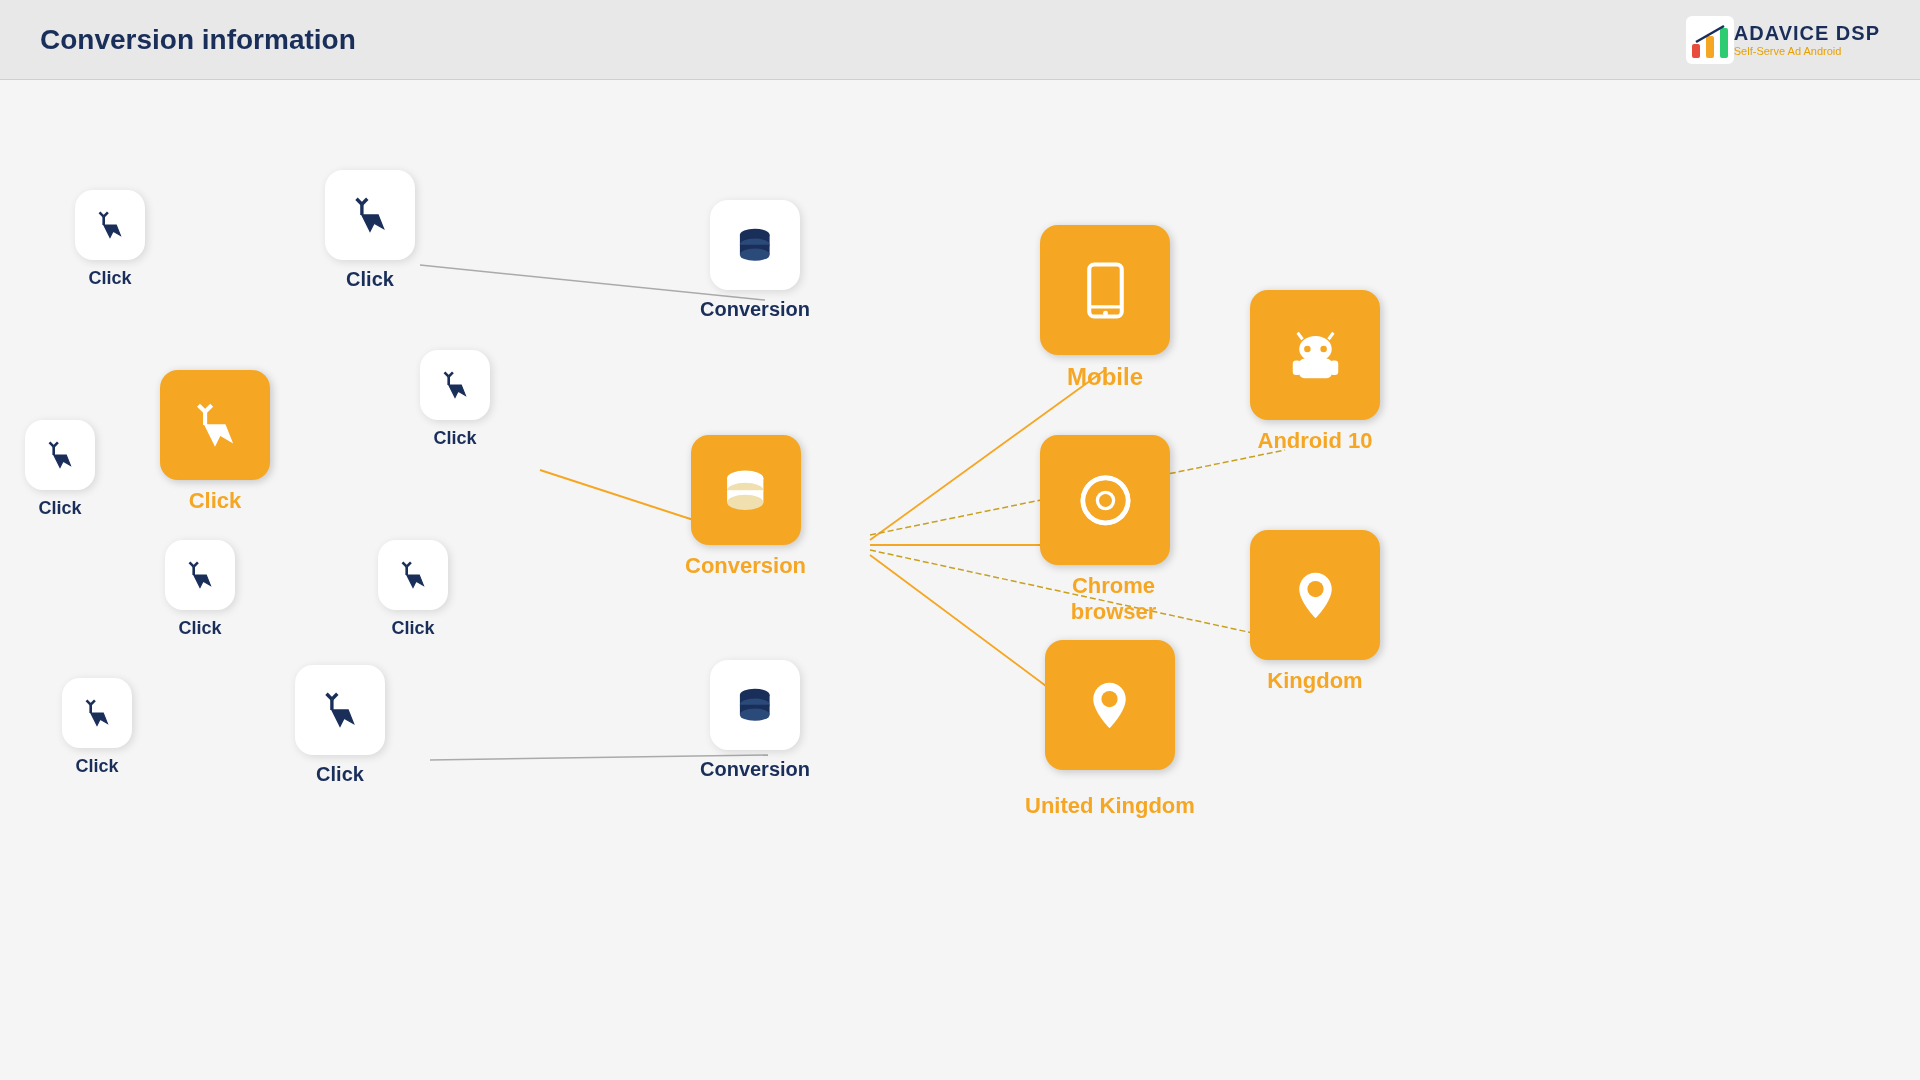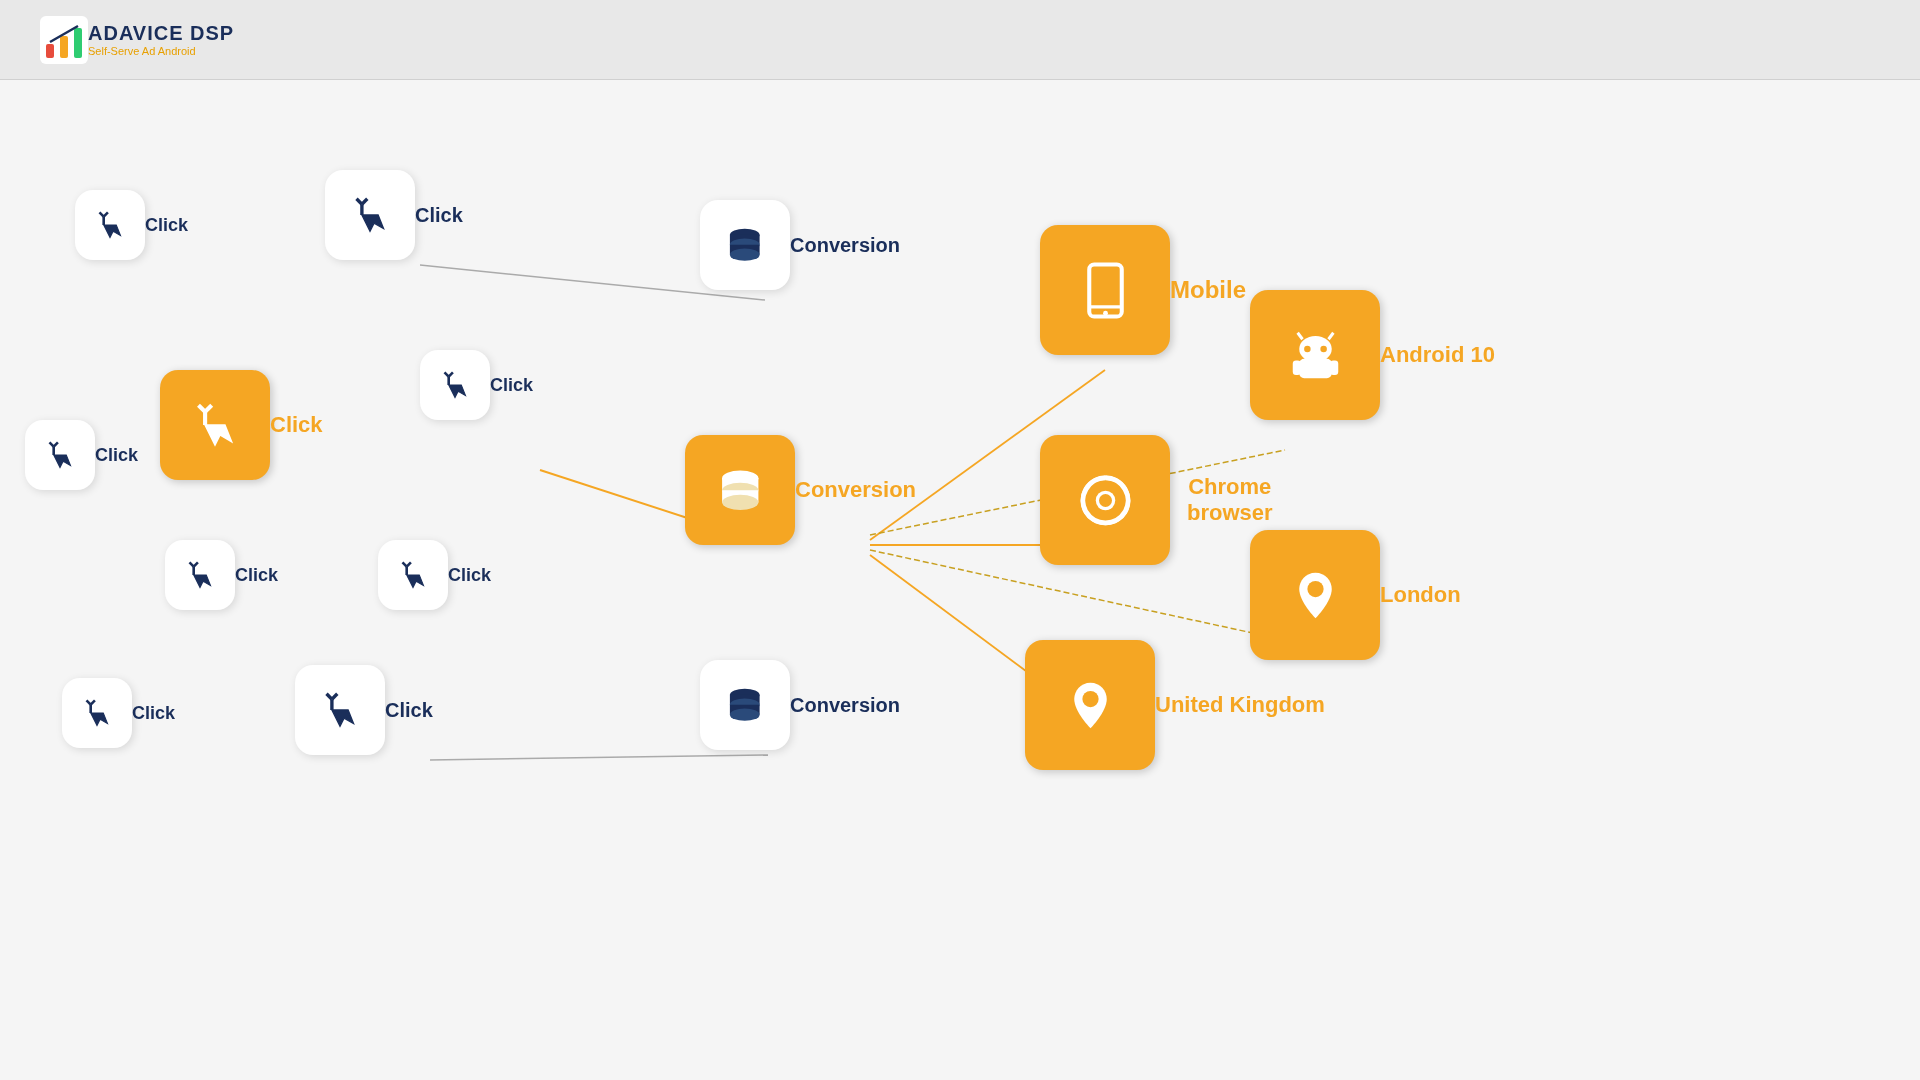--- a/index.html
+++ b/index.html
@@ -73,21 +73,23 @@
       left: 0;
       width: 100%;
       height: 100%;
       pointer-events: none;
     }
 
     
     .icon-box {
       position: absolute;
       display: flex;
+      flex-direction: column;
       align-items: center;
+      gap: 8px;
     }
 
     .icon-square {
       border-radius: 18px;
       display: flex;
       align-items: center;
       justify-content: center;
     }
 
     .icon-square.white {
@@ -140,20 +142,21 @@
     
     .db-icon {
       width: 55%;
       height: 55%;
     }
   </style>
 </head>
 <body>
 
 <div class="header">
+  <h1 class="header-title">Conversion information</h1>
   <div class="logo-area">
     <svg class="logo-icon" viewBox="0 0 48 48">
       <rect width="48" height="48" rx="6" fill="white"></rect>
       <rect x="6" y="28" width="8" height="14" rx="2" fill="#e74c3c"></rect>
       <rect x="20" y="20" width="8" height="22" rx="2" fill="#f5a623"></rect>
       <rect x="34" y="12" width="8" height="30" rx="2" fill="#2ecc71"></rect>
       <polyline points="10,26 24,18 38,10" stroke="#1a2e5a" stroke-width="2.5" fill="none"></polyline>
     </svg>
     <div class="logo-text">
       <span class="logo-name">ADAVICE DSP</span>
@@ -369,26 +372,26 @@
     <span class="label orange" style="font-size:22px; line-height:1.2;margin-left:17px;">Chrome<br>browser</span>
   </div>
 
   <div class="icon-box" style="left:1250px; top:450px;">
     <div class="icon-square orange xlarge">
       <svg width="65" height="65" viewBox="0 0 40 40" fill="none">
         <path d="M20 6 C14 6 10 11 10 16 C10 24 20 34 20 34 C20 34 30 24 30 16 C30 11 26 6 20 6Z" fill="white"></path>
         <circle cx="20" cy="16" r="5" fill="#f5a623"></circle>
       </svg>
     </div>
-    <span class="label orange" style="font-size:22px;">London</span>
+    <span class="label orange" style="font-size:22px;">Kingdom</span>
   </div>
 
   <div class="icon-box" style="left:1025px; top:560px;">
     <div class="icon-square orange xlarge">
       <svg width="65" height="65" viewBox="0 0 40 40" fill="none">
         <path d="M20 6 C14 6 10 11 10 16 C10 24 20 34 20 34 C20 34 30 24 30 16 C30 11 26 6 20 6Z" fill="white"></path>
         <circle cx="20" cy="16" r="5" fill="#f5a623"></circle>
       </svg>
     </div>
-    <span class="label orange" style="font-size:22px; text-align:center;">United Kingdom</span>
+    <span class="label orange" style="font-size:22px; text-align:center;margin-top:15px;">United Kingdom</span>
   </div>
 
 </div>
 
 </body></html>

